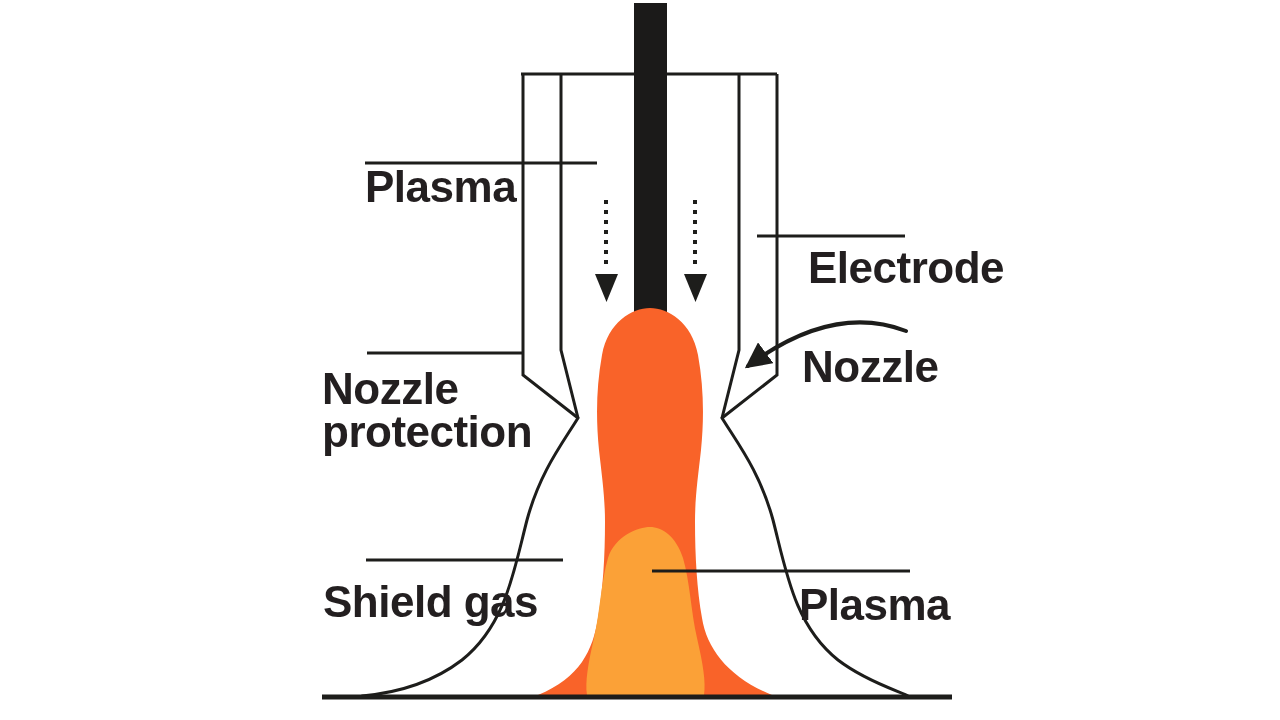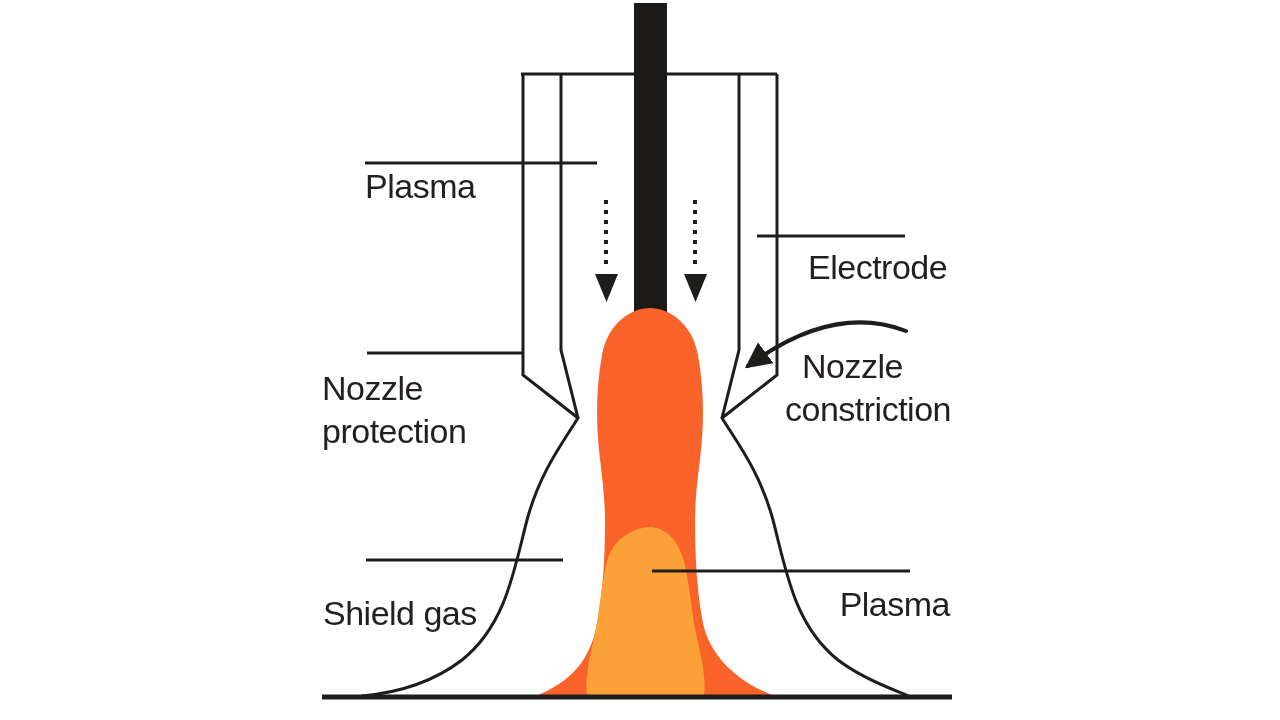--- a/index.html
+++ b/index.html
@@ -12,22 +12,22 @@
   }
   .stage svg{position:absolute;left:0;top:0;}
   .wall{stroke:#1d1d1b;stroke-width:3;fill:none;}
   .leader{stroke:#1d1d1b;stroke-width:3;fill:none;}
   .bell{stroke:#1d1d1b;stroke-width:3;fill:none;stroke-linecap:round;}
   .ground{stroke:#1d1d1b;stroke-width:5;fill:none;}
   .dash{stroke:#1d1d1b;stroke-width:4;fill:none;stroke-dasharray:4 6;}
   .curvearrow{stroke:#1d1d1b;stroke-width:4;fill:none;stroke-linecap:round;}
   .label{
     position:absolute;
-    font-weight:400;
-    font-size:34px;
+    font-weight:700;
+    font-size:44px;
     line-height:43px;
     letter-spacing:-0.5px;
     color:#231f20;
     white-space:nowrap;
   }
   .label .ln{display:block;}
   .label-nozzle-constriction .ln1{padding-left:17px;}
   .label-plasma-arc{text-align:right;width:300px;}
 </style>
 </head>
@@ -108,24 +108,23 @@
     <span class="ln">Electrode</span>
   </div>
 
   <div class="label" style="left:322px;top:367px;">
     <span class="ln">Nozzle</span>
     <span class="ln">protection</span>
   </div>
 
   <div class="label label-nozzle-constriction" style="left:785px;top:345px;">
     <span class="ln ln1">Nozzle</span>
-    <span class="ln">constriction</span>
   </div>
 
-  <div class="label" style="left:323px;top:592px;">
+  <div class="label" style="left:323px;top:580px;">
     <span class="ln">Shield gas</span>
   </div>
 
   <div class="label label-plasma-arc" style="left:650px;top:583px;">
     <span class="ln">Plasma</span>
   </div>
 
 </div>
 
 </body></html>

